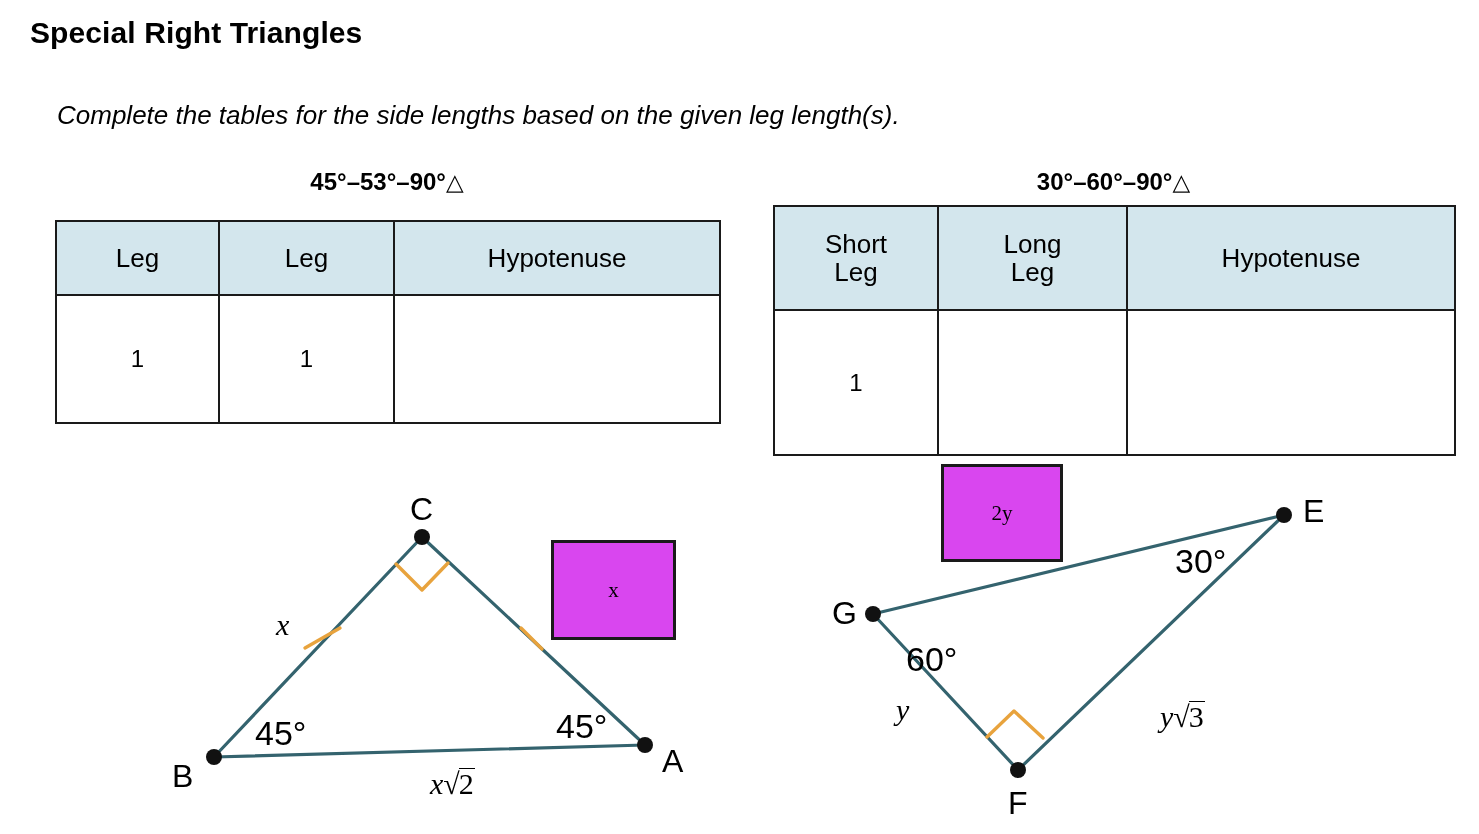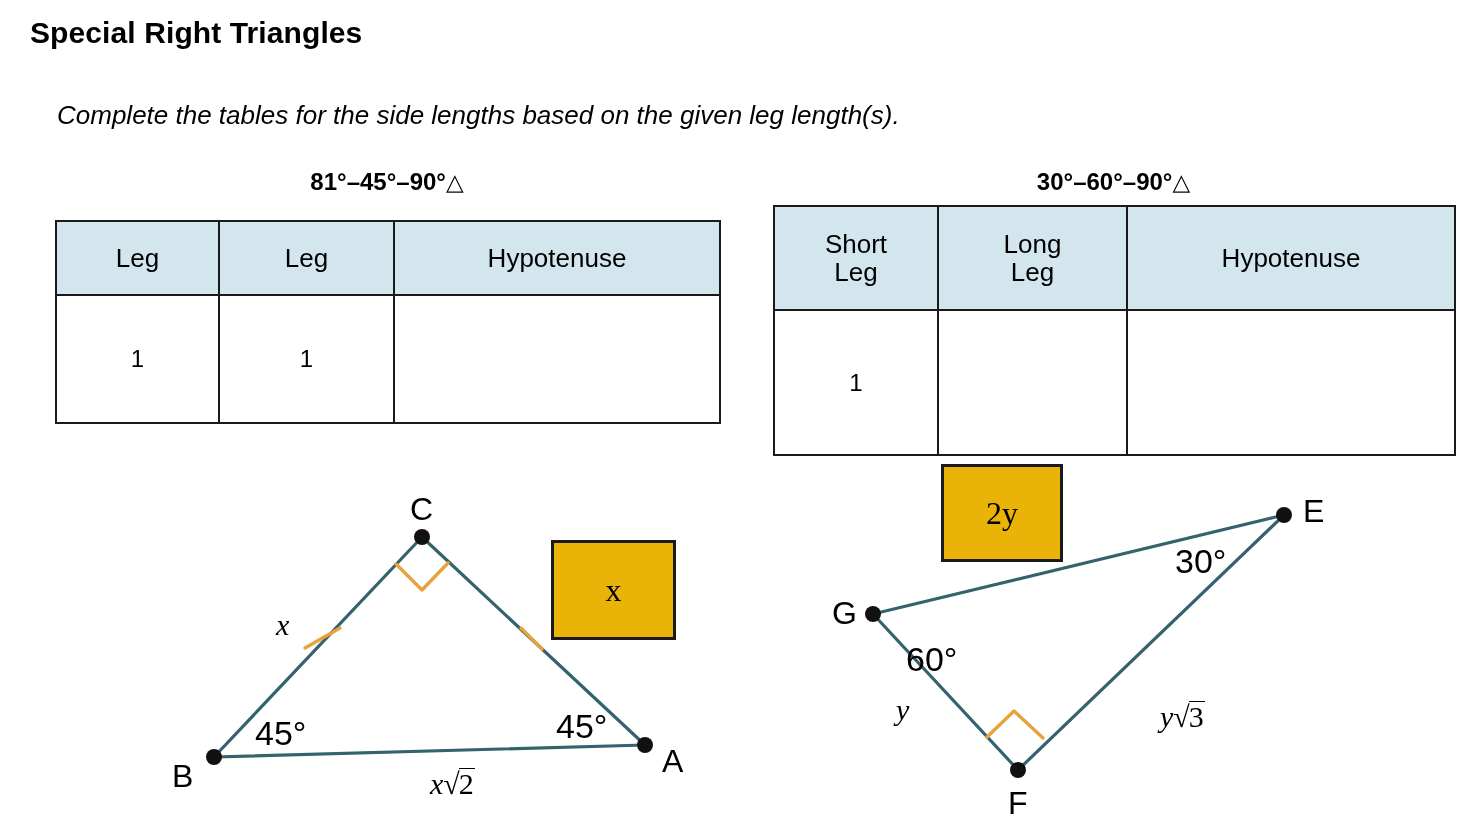--- a/index.html
+++ b/index.html
@@ -87,26 +87,26 @@
     width: 1479px;
     height: 834px;
     pointer-events: none;
   }
   .figure-layer svg { display: block; }
 
   
   .answer-box {
     position: absolute;
     border: 3.5px solid #1a1a1a;
-    background: #eab308;
+    background: #d946ef;
     display: flex;
     align-items: center;
     justify-content: center;
     font-family: "Liberation Serif", serif;
-    font-size: 32px;
+    font-size: 21px;
   }
   #answer-box-x  { left: 551px; top: 540px; width: 119px; height: 94px; }
   #answer-box-2y { left: 941px; top: 464px; width: 116px; height: 92px; }
 
   
   .lbl {
     position: absolute;
     white-space: nowrap;
     line-height: 1;
   }
@@ -136,21 +136,21 @@
     display: inline-block;
   }
 </style>
 </head>
 <body>
 
 <div class="page-title">Special Right Triangles</div>
 <div class="page-subtitle">Complete the tables for the side lengths based on the given leg length(s).</div>
 
 <div class="table-caption" id="caption-left">
-  <span>81°–45°–90°</span><span class="tri-glyph">△</span>
+  <span>45°–53°–90°</span><span class="tri-glyph">△</span>
 </div>
 <div class="table-caption" id="caption-right">
   <span>30°–60°–90°</span><span class="tri-glyph">△</span>
 </div>
 
 <table class="geo-table" id="table-left">
   <colgroup>
       <col style="width:163px">
       <col style="width:175px">
       <col style="width:326px">

